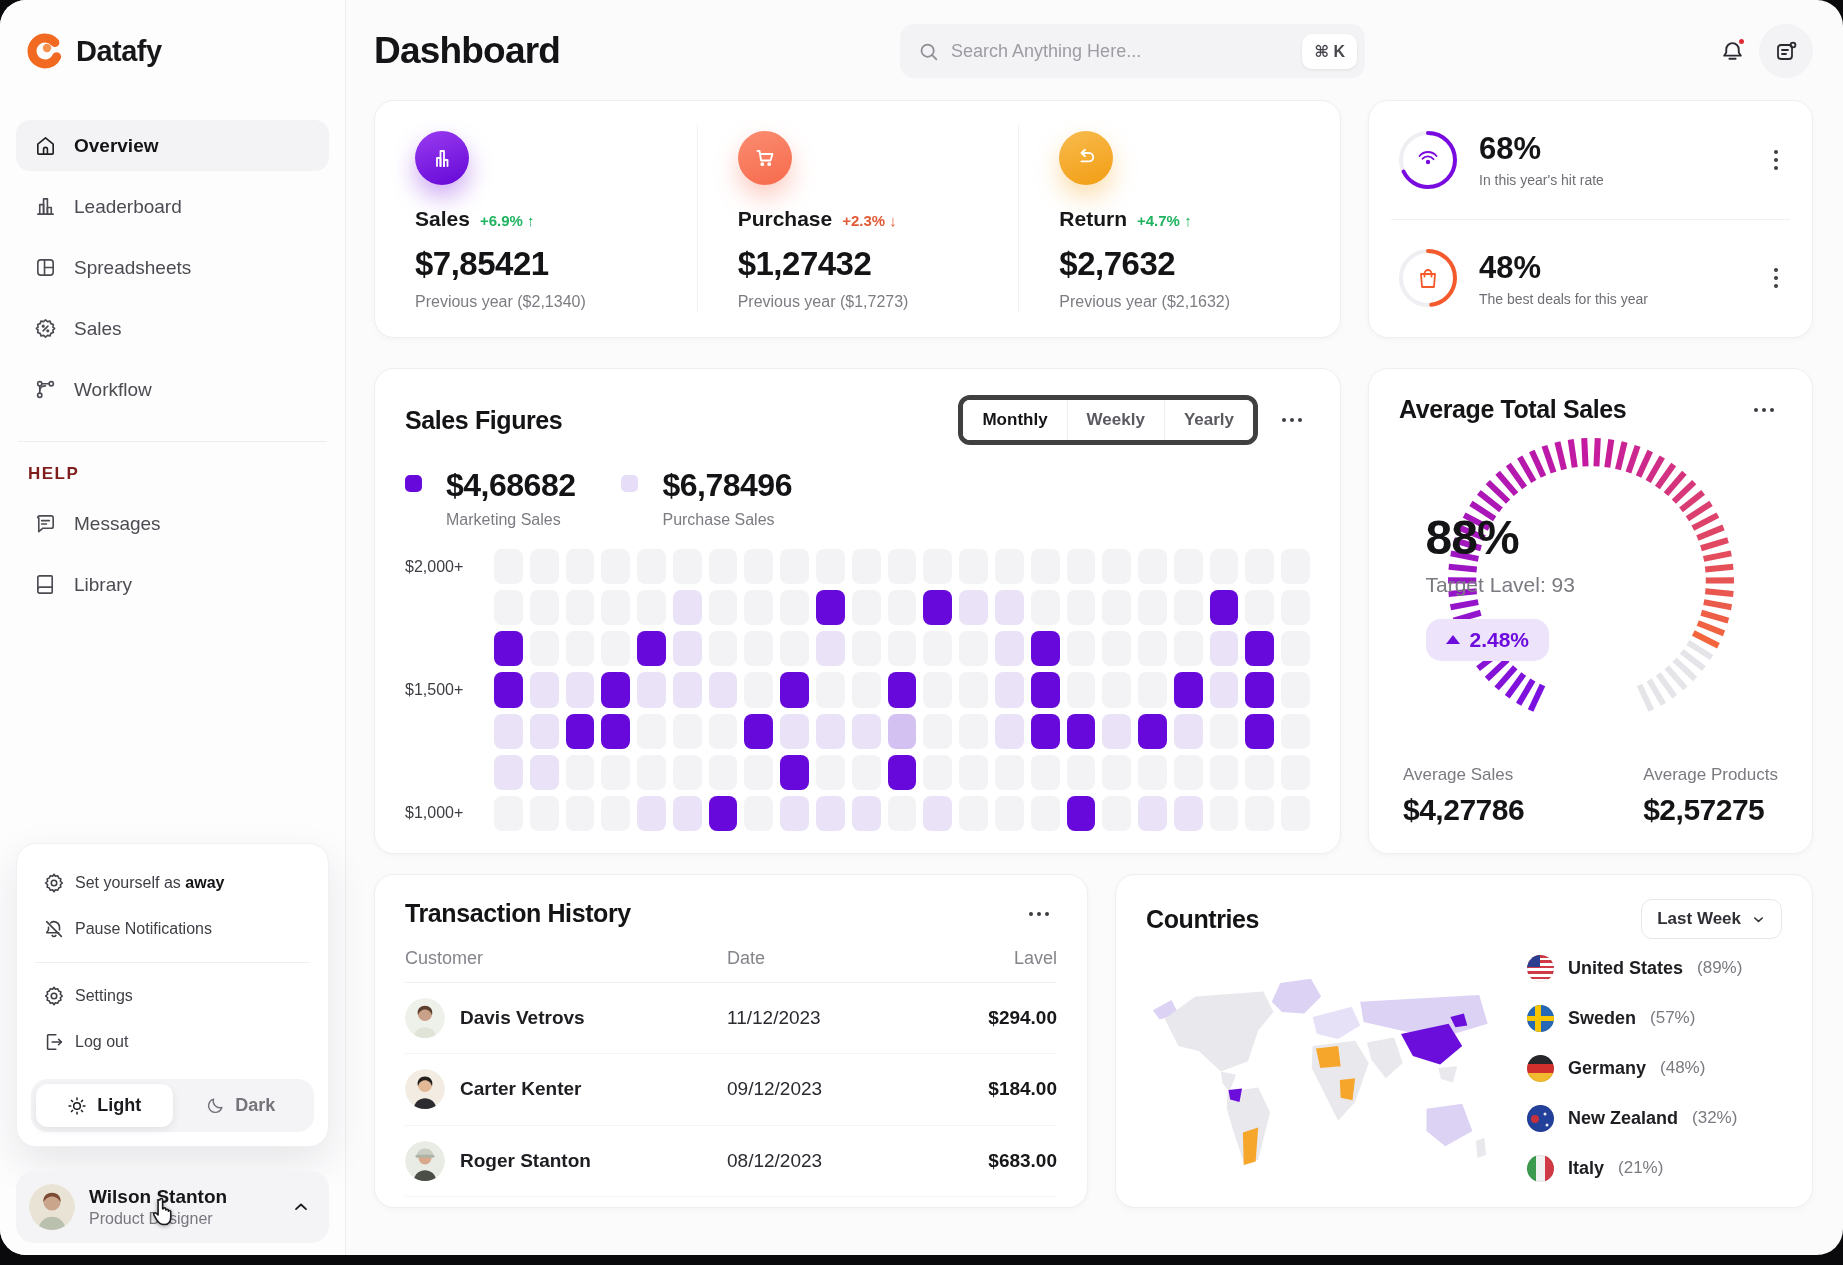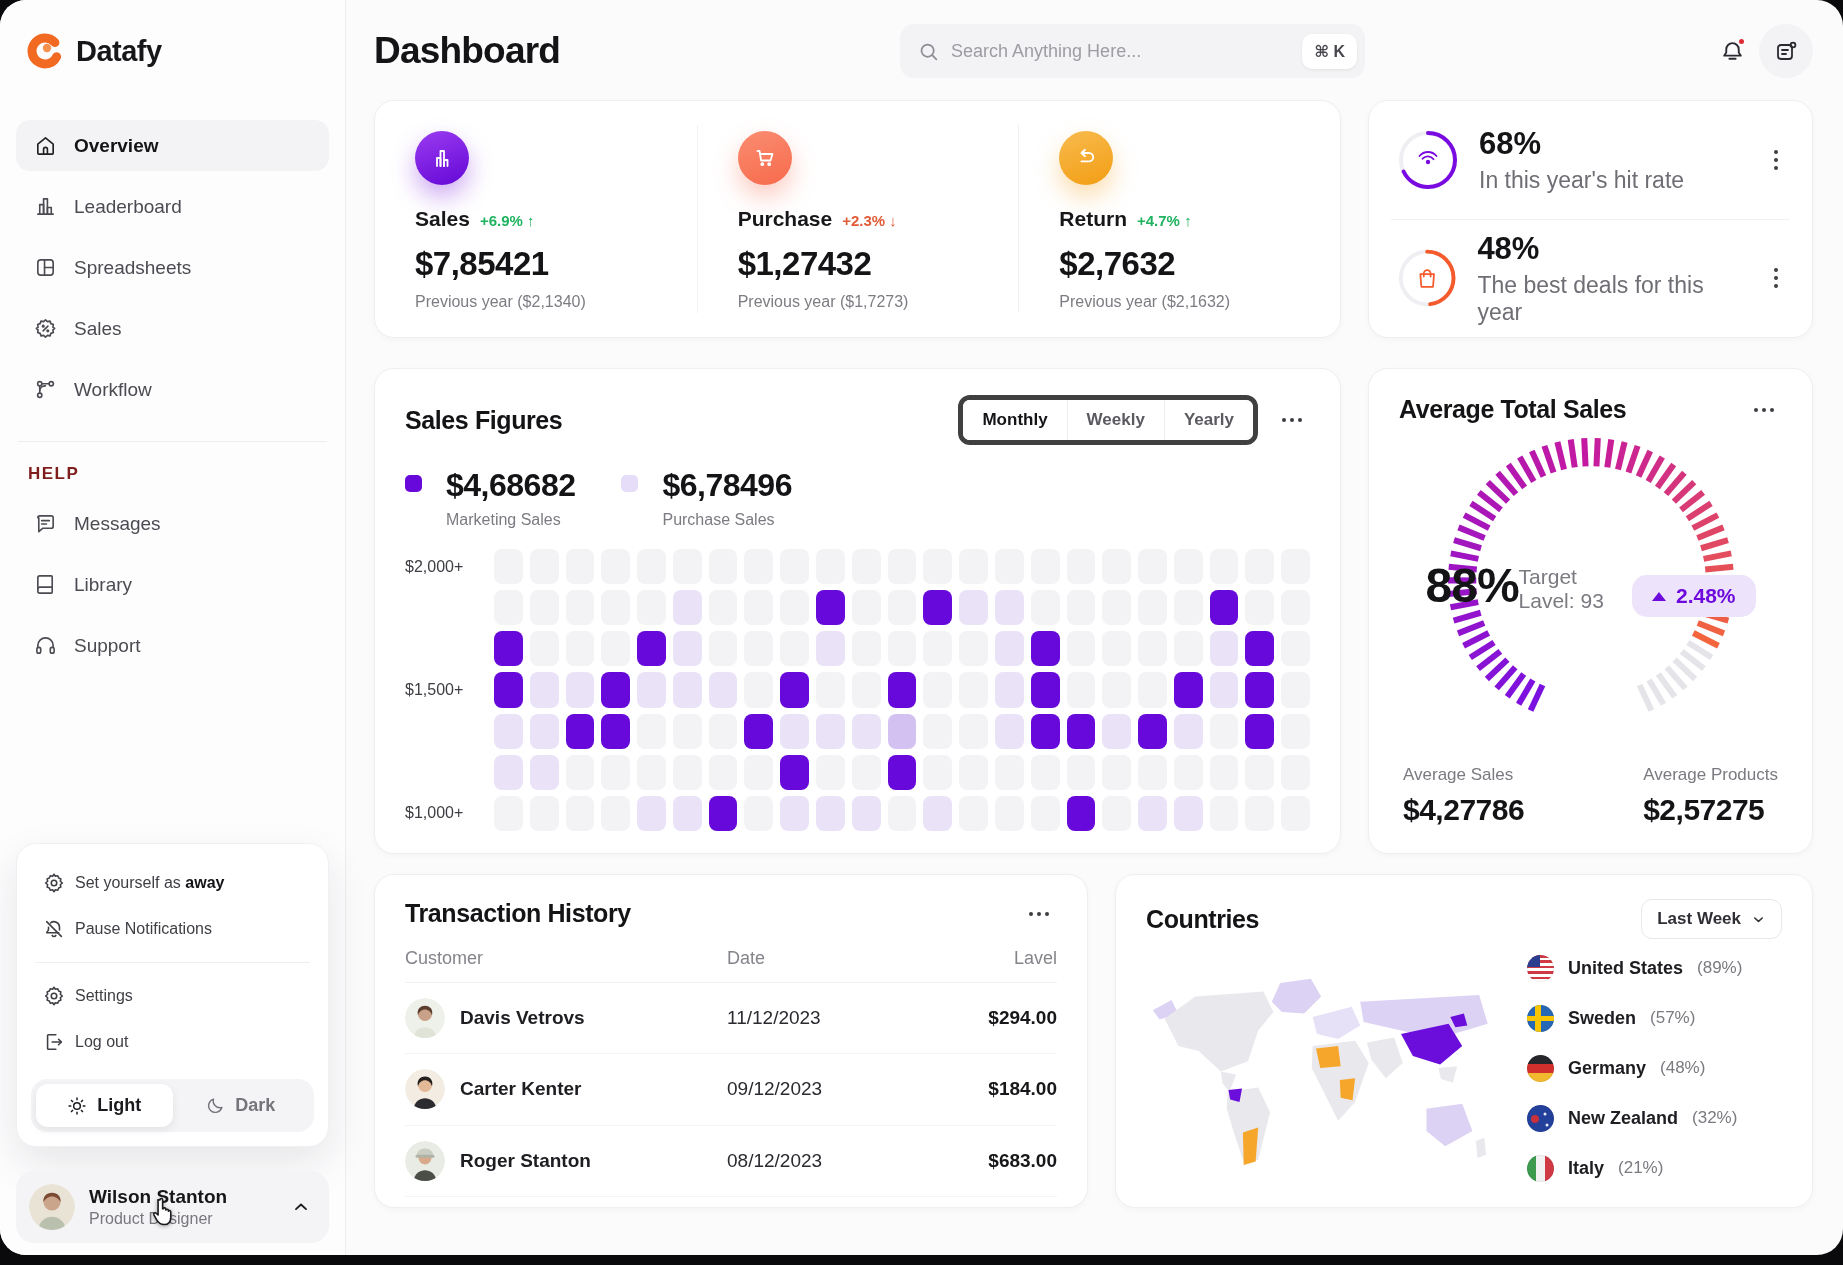--- a/index.html
+++ b/index.html
@@ -73,21 +73,21 @@
   .delta.up { color:#1fb35f; }
   .delta.down { color:#e25b37; }
   .stat-value { font-size:33px; font-weight:800; letter-spacing:-0.5px; color:#141417; margin-top:14px; }
   .stat-prev { font-size:16px; color:#7c7c83; margin-top:10px; }
 
   
   .hl-card { width:445px; display:flex; flex-direction:column; padding:0 22px; }
   .hl-rowitem { flex:1; display:flex; align-items:center; gap:18px; padding:0 4px; }
   .hl-rowitem + .hl-rowitem { border-top:1px solid #f1f0f3; }
   .hl-value { font-size:31px; font-weight:800; color:#141417; }
-  .hl-label { font-size:23px; color:#6e6e75; margin-top:5px; }
+  .hl-label { font-size:14px; color:#6e6e75; margin-top:5px; }
   .kebab-v { margin-left:auto; display:flex; flex-direction:column; gap:4px; padding:8px; cursor:pointer; }
   .kebab-v i, .kebab-h i { width:4px; height:4px; border-radius:50%; background:#3c3c42; }
   .kebab-h { display:flex; gap:4px; padding:8px; cursor:pointer; }
 
   
   .row2 { height:486px; margin-top:30px; }
   .sf-card { flex:1; padding:26px 30px 22px 30px; display:flex; flex-direction:column; }
   .card-titlerow { display:flex; align-items:center; }
   .card-title { font-size:25px; font-weight:800; letter-spacing:-0.4px; color:#141417; }
   .tabs { margin-left:auto; display:flex; border:5px solid #404040; border-radius:12px; overflow:hidden; }
@@ -101,21 +101,21 @@
   .legend-val { font-size:32px; font-weight:800; letter-spacing:-0.5px; color:#141417; }
   .legend-name { font-size:16px; color:#7b7b82; margin-top:7px; }
   .heatmap { flex:1; margin-top:20px; display:grid; grid-template-columns:82px repeat(23,1fr); grid-auto-rows:1fr;
     gap:6px 7px; }
   .hm-rowlabel { display:flex; align-items:center; font-size:16px; font-weight:500; color:#3d3d44; }
   .hm-cell { border-radius:8px; }
 
   
   .ats-card { width:445px; padding:26px 30px 24px 30px; display:flex; flex-direction:column; }
   .gauge-wrap { position:relative; margin:4px auto 0 auto; width:330px; height:302px; }
-  .gauge-center { position:absolute; inset:0; display:flex; flex-direction:row; align-items:center;
+  .gauge-center { position:absolute; inset:0; display:flex; flex-direction:column; align-items:flex-start;
     justify-content:center; padding-top:12px; }
   .gauge-pct { font-size:48px; font-weight:800; letter-spacing:-1px; color:#141417; }
   .gauge-target { font-size:21px; color:#7a7a81; margin-top:8px; }
   .gauge-badge { margin-top:22px; background:#ede3fb; border-radius:15px; padding:9px 20px; display:flex;
     align-items:center; gap:10px; font-size:21px; font-weight:700; color:#6d0bdc; }
   .tri-up { width:0; height:0; border-left:7px solid transparent; border-right:7px solid transparent;
     border-bottom:9px solid #6d0bdc; }
   .ats-stats { margin-top:auto; display:flex; justify-content:space-between; padding:0 4px 2px 4px; }
   .ats-stat-label { font-size:17px; color:#7a7a81; }
   .ats-stat-value { font-size:30px; font-weight:800; letter-spacing:-0.5px; color:#141417; margin-top:8px; }
@@ -232,28 +232,20 @@
             <path d="M8 12.5h5"></path>
           </svg>
         <span>Messages</span>
       </div>
       <div class="nav-item">
         <svg width="23" height="23" viewBox="0 0 24 24" fill="none" stroke="#4b4b52" stroke-width="1.7" stroke-linecap="round" stroke-linejoin="round">
             <path d="M6 3h12a1 1 0 0 1 1 1v16a1 1 0 0 1-1 1H6a2 2 0 0 1-2-2V5a2 2 0 0 1 2-2z"></path>
             <path d="M4 16.5c0-1 .9-1.8 2-1.8h13"></path>
           </svg>
         <span>Library</span>
-      </div>
-      <div class="nav-item">
-        <svg width="23" height="23" viewBox="0 0 24 24" fill="none" stroke="#4b4b52" stroke-width="1.7" stroke-linecap="round" stroke-linejoin="round">
-            <path d="M4 14v-2a8 8 0 0 1 16 0v2"></path>
-            <rect x="3" y="14" width="4" height="6" rx="1.8"></rect>
-            <rect x="17" y="14" width="4" height="6" rx="1.8"></rect>
-          </svg>
-        <span>Support</span>
       </div>
     </nav>
 
     <div class="side-popup">
       <div class="menu-item">
         <svg width="22" height="22" viewBox="0 0 24 24" fill="none" stroke="#3e3e45" stroke-width="1.7" stroke-linecap="round" stroke-linejoin="round">
             <circle cx="12" cy="12" r="3"></circle>
             <path d="M12 2.5l1.5 2.2 2.6-.6 1 2.4 2.4 1-.6 2.6 2.2 1.9-2.2 1.9.6 2.6-2.4 1-1 2.4-2.6-.6L12 21.5l-1.5-2.2-2.6.6-1-2.4-2.4-1 .6-2.6L2.9 12l2.2-1.9-.6-2.6 2.4-1 1-2.4 2.6.6z"></path>
           </svg>
         <span><span>Set yourself as </span><b>away</b></span>

